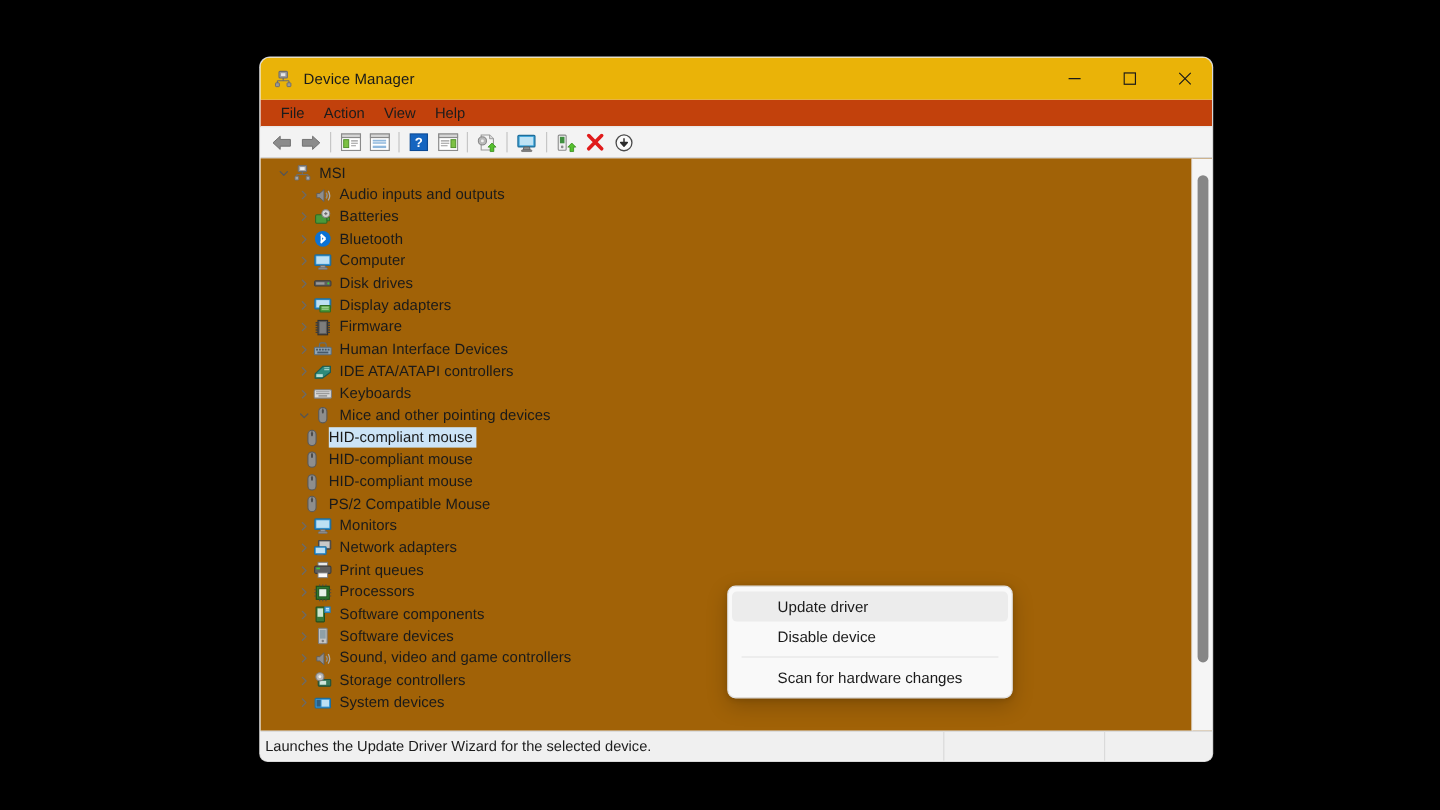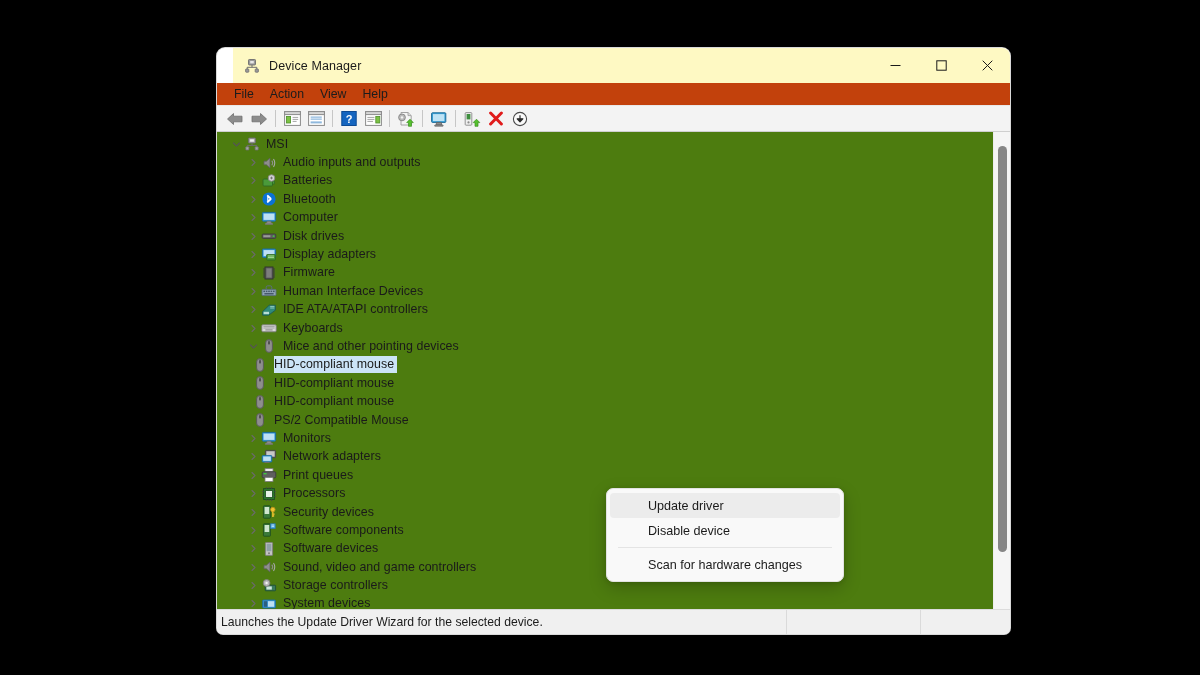--- a/index.html
+++ b/index.html
@@ -19,24 +19,23 @@
     background: #ffffff;
     border-radius: 8px 8px 6px 6px;
     overflow: hidden;
     box-shadow: 0 0 0 1px #d9d9d9;
   }
 
   
   #titlebar {
     position: relative;
     height: 35px;
-    background: #fef9c3;
+    background: #eab308;
     display: flex;
     align-items: center;
-    margin-left: 16px;
   }
   #app-icon {
     margin-left: 11px;
     width: 16px; height: 16px;
     position: relative;
     flex: 0 0 auto;
   }
   #title-text {
     margin-left: 9px;
     font-size: 12.5px;
@@ -88,21 +87,21 @@
     width: 1px; height: 17px;
     background: #c6c6c6;
     margin: 0 4px;
     flex: 0 0 auto;
   }
 
   
   #body {
     position: relative;
     height: 477px;
-    background: #4d7c0f;
+    background: #a16207;
     overflow: hidden;
   }
   #tree {
     position: absolute;
     left: 0; top: 0; right: 17px; bottom: 0;
     padding-top: 3px;
     overflow: hidden;
   }
   .row {
     height: 18.4px;
@@ -655,36 +654,20 @@
           <svg width="16" height="16" viewBox="0 0 16 16">
             <rect x="2.6" y="2.6" width="10.8" height="10.8" fill="#2f7a2f" stroke="#1c4f1c" stroke-width="1"></rect>
             <rect x="4.6" y="4.6" width="6.8" height="6.8" fill="#e8f2e8" stroke="#1c4f1c" stroke-width="0.8"></rect>
             <path d="M5.4 2.6 V1 M8 2.6 V1 M10.6 2.6 V1 M5.4 13.4 V15 M8 13.4 V15 M10.6 13.4 V15" stroke="#4a4a4a" stroke-width="0.9"></path>
             <path d="M2.6 5.4 H1 M2.6 8 H1 M2.6 10.6 H1 M13.4 5.4 H15 M13.4 8 H15 M13.4 10.6 H15" stroke="#4a4a4a" stroke-width="0.9"></path>
           </svg>
         </span>
         <span class="lbl">Processors</span>
       </div>
 
-      <div class="row d1">
-        <span class="twisty">
-          <svg width="9" height="9" viewBox="0 0 9 9">
-              <path d="M3 1.5 L6 4.5 L3 7.5" fill="none" stroke="#6a6a6a" stroke-width="1.1" stroke-linecap="round" stroke-linejoin="round"></path>
-            </svg>
-        </span>
-        <span class="ticon">
-          <svg width="16" height="16" viewBox="0 0 16 16">
-            <rect x="2.4" y="1.8" width="7" height="12.4" rx="0.7" fill="#3a7a3a" stroke="#1f4f1f" stroke-width="0.9"></rect>
-            <rect x="3.6" y="3" width="4.6" height="7" fill="#cfe6cf"></rect>
-            <circle cx="11.8" cy="5.6" r="2.3" fill="#f0c330" stroke="#b8901a" stroke-width="0.8"></circle>
-            <path d="M11.8 7.6 V13 M11.8 10.2 H13.6 M11.8 11.8 H13.2" stroke="#f0c330" stroke-width="1.3"></path>
-          </svg>
-        </span>
-        <span class="lbl">Security devices</span>
-      </div>
 
       <div class="row d1">
         <span class="twisty">
           <svg width="9" height="9" viewBox="0 0 9 9">
               <path d="M3 1.5 L6 4.5 L3 7.5" fill="none" stroke="#6a6a6a" stroke-width="1.1" stroke-linecap="round" stroke-linejoin="round"></path>
             </svg>
         </span>
         <span class="ticon">
           <svg width="16" height="16" viewBox="0 0 16 16">
             <rect x="2.4" y="1.8" width="7" height="12.4" rx="0.7" fill="#3a7a3a" stroke="#1f4f1f" stroke-width="0.9"></rect>

